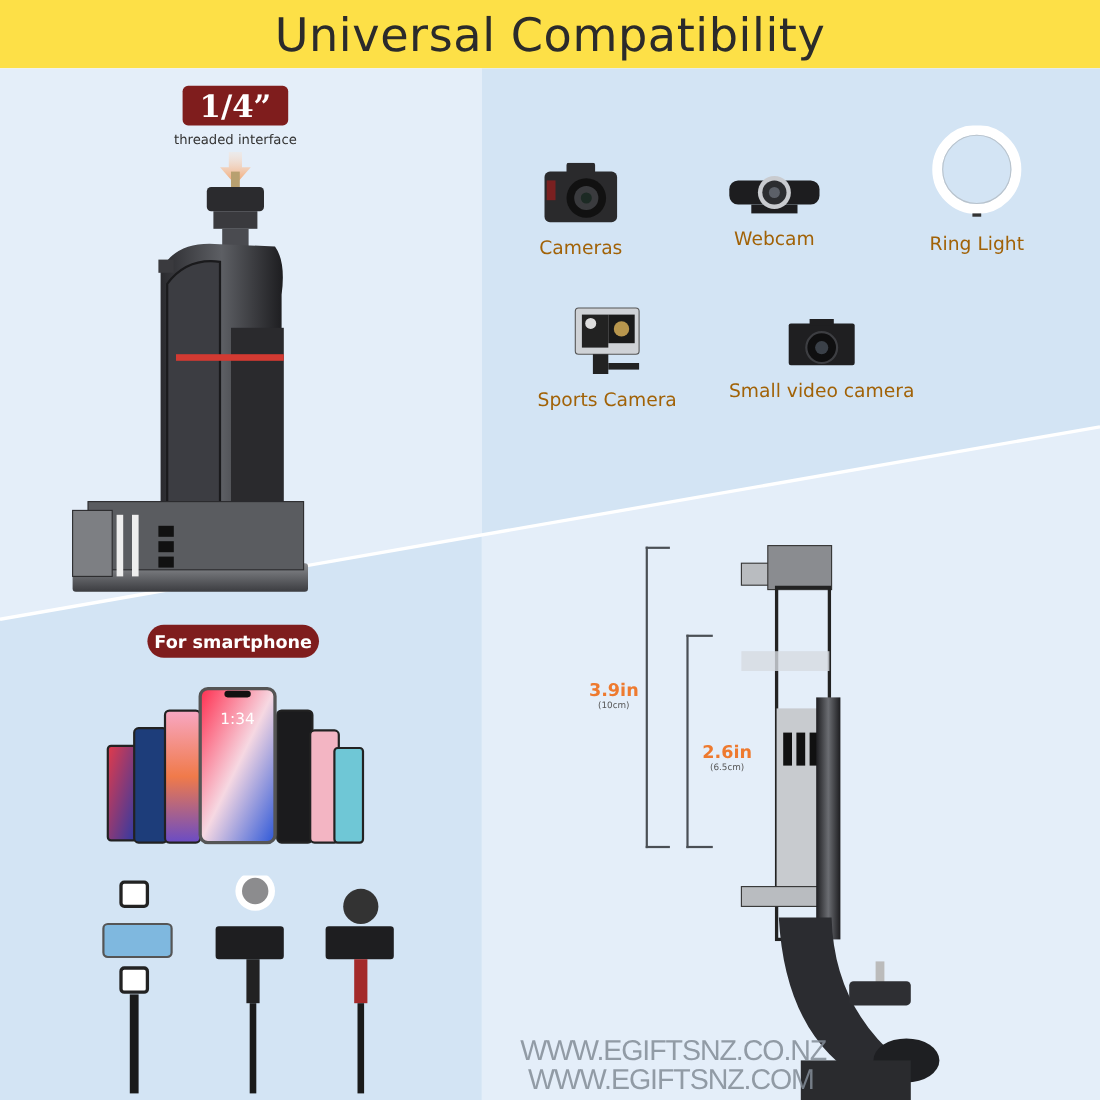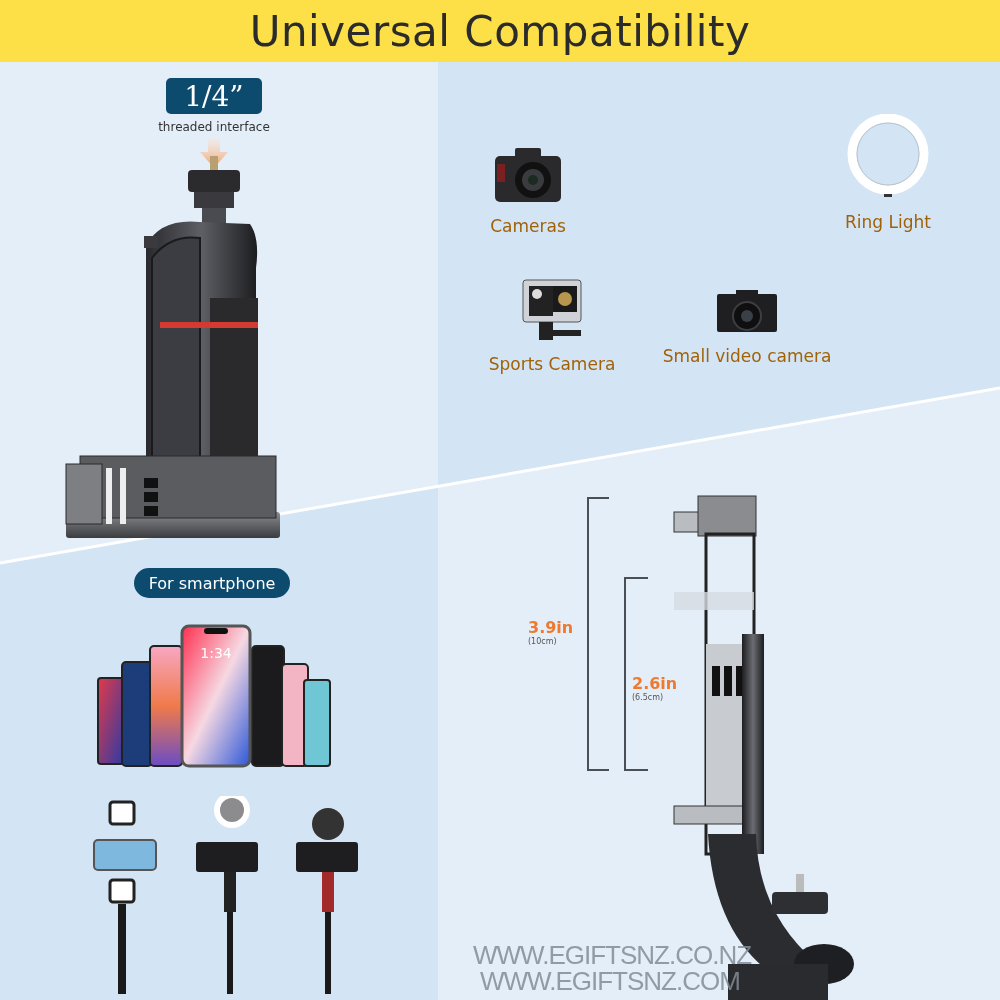--- a/index.html
+++ b/index.html
@@ -6,29 +6,29 @@
   body{width:1000px;height:1000px;position:relative;overflow:hidden;background:#ffffff;font-family:"DejaVu Sans","Liberation Sans",sans-serif;}
   .header{position:absolute;left:0;top:0;width:1000px;height:62px;background:#fde047;display:flex;align-items:center;justify-content:center;}
   .header h1{margin:0;font-size:42px;font-weight:normal;color:#2b2b2b;letter-spacing:0.5px;font-family:"DejaVu Sans",sans-serif;}
   .canvas{position:absolute;left:0;top:62px;width:1000px;height:938px;overflow:hidden;}
   .q-lt{position:absolute;left:0;top:0;width:438px;height:938px;background:#e4eef9;}
   .q-rt{position:absolute;left:438px;top:0;width:562px;height:938px;background:#d3e4f4;}
   .lower{position:absolute;left:0;top:0;width:1000px;height:938px;clip-path:polygon(0 501px,1000px 326px,1000px 938px,0 938px);}
   .lower .l{position:absolute;left:0;top:0;width:438px;height:938px;background:#d3e4f4;}
   .lower .r{position:absolute;left:438px;top:0;width:562px;height:938px;background:#e4eef9;}
   .diag{position:absolute;left:0;top:0;width:1000px;height:938px;pointer-events:none;}
-  .badge{position:absolute;background:#0c4a6e;color:#ffffff;font-weight:normal;display:flex;align-items:center;justify-content:center;}
+  .badge{position:absolute;background:#7f1d1d;color:#ffffff;font-weight:bold;display:flex;align-items:center;justify-content:center;}
   .badge-quarter{left:166px;top:16px;width:96px;height:36px;border-radius:5px;font-size:28px;font-family:"DejaVu Serif",serif;}
   .caption-thread{position:absolute;left:140px;top:58px;width:148px;text-align:center;font-size:12px;color:#333;}
   .badge-phone{left:134px;top:506px;width:156px;height:30px;border-radius:15px;font-size:16px;}
   .dev{position:absolute;text-align:center;}
   .dev .lbl{font-size:17px;color:#a16207;white-space:nowrap;}
   .dev .ic{margin:0 auto 8px auto;position:relative;}
   .measure{position:absolute;border:2px solid #4a4f55;border-right:none;}
-  .mlabel{position:absolute;color:#ee7a2f;font-weight:bold;font-size:16px;text-align:left;}
+  .mlabel{position:absolute;color:#ee7a2f;font-weight:bold;font-size:16px;text-align:center;}
   .msub{display:block;font-size:8px;color:#555;font-weight:normal;}
   .wm{position:absolute;left:252px;top:787px;font-size:104px;font-weight:bold;color:rgba(232,92,108,0.55);letter-spacing:4px;font-family:"DejaVu Sans",sans-serif;line-height:1;}
   .url{position:absolute;left:473px;color:rgba(130,140,150,0.85);font-size:26px;letter-spacing:-1px;font-family:"Liberation Sans",sans-serif;}
 </style>
 </head>
 <body>
 
 <div class="header">
   <h1>Universal Compatibility</h1>
 </div>
@@ -86,20 +86,30 @@
     <svg class="ic" width="70" height="56" viewBox="0 0 70 56">
       <rect x="2" y="8" width="66" height="46" rx="5" fill="#2a2a2c"></rect>
       <rect x="22" y="0" width="26" height="12" rx="2" fill="#2a2a2c"></rect>
       <rect x="4" y="16" width="8" height="18" fill="#7a2020"></rect>
       <circle cx="40" cy="32" r="18" fill="#111"></circle>
         <circle cx="40" cy="32" r="11" fill="#3a3b3e"></circle>
         <circle cx="40" cy="32" r="5" fill="#1c2a24"></circle>
     </svg>
     <div class="lbl">Cameras</div>
   </div>
+  <div class="dev" style="left:654px;top:94px;width:100px;">
+    <svg class="ic" width="86" height="40" viewBox="0 0 86 40">
+      <rect x="2" y="8" width="82" height="22" rx="8" fill="#1d1d1f"></rect>
+      <rect x="22" y="30" width="42" height="8" fill="#1d1d1f"></rect>
+      <circle cx="43" cy="19" r="15" fill="#c9cbcf"></circle>
+        <circle cx="43" cy="19" r="11" fill="#2c2d30"></circle>
+        <circle cx="43" cy="19" r="5" fill="#5c6068"></circle>
+    </svg>
+    <div class="lbl">Webcam</div>
+  </div>
   <div class="dev" style="left:838px;top:52px;width:100px;">
     <svg class="ic" width="84" height="86" viewBox="0 0 84 86">
       <circle cx="42" cy="40" r="36" fill="none" stroke="#ffffff" stroke-width="9"></circle>
       <circle cx="42" cy="40" r="31" fill="none" stroke="#b9c3cc" stroke-width="1"></circle>
       <rect x="38" y="80" width="8" height="3" fill="#333"></rect>
     </svg>
     <div class="lbl">Ring Light</div>
   </div>
   <div class="dev" style="left:484px;top:216px;width:136px;">
     <svg class="ic" width="70" height="64" viewBox="0 0 70 64">

